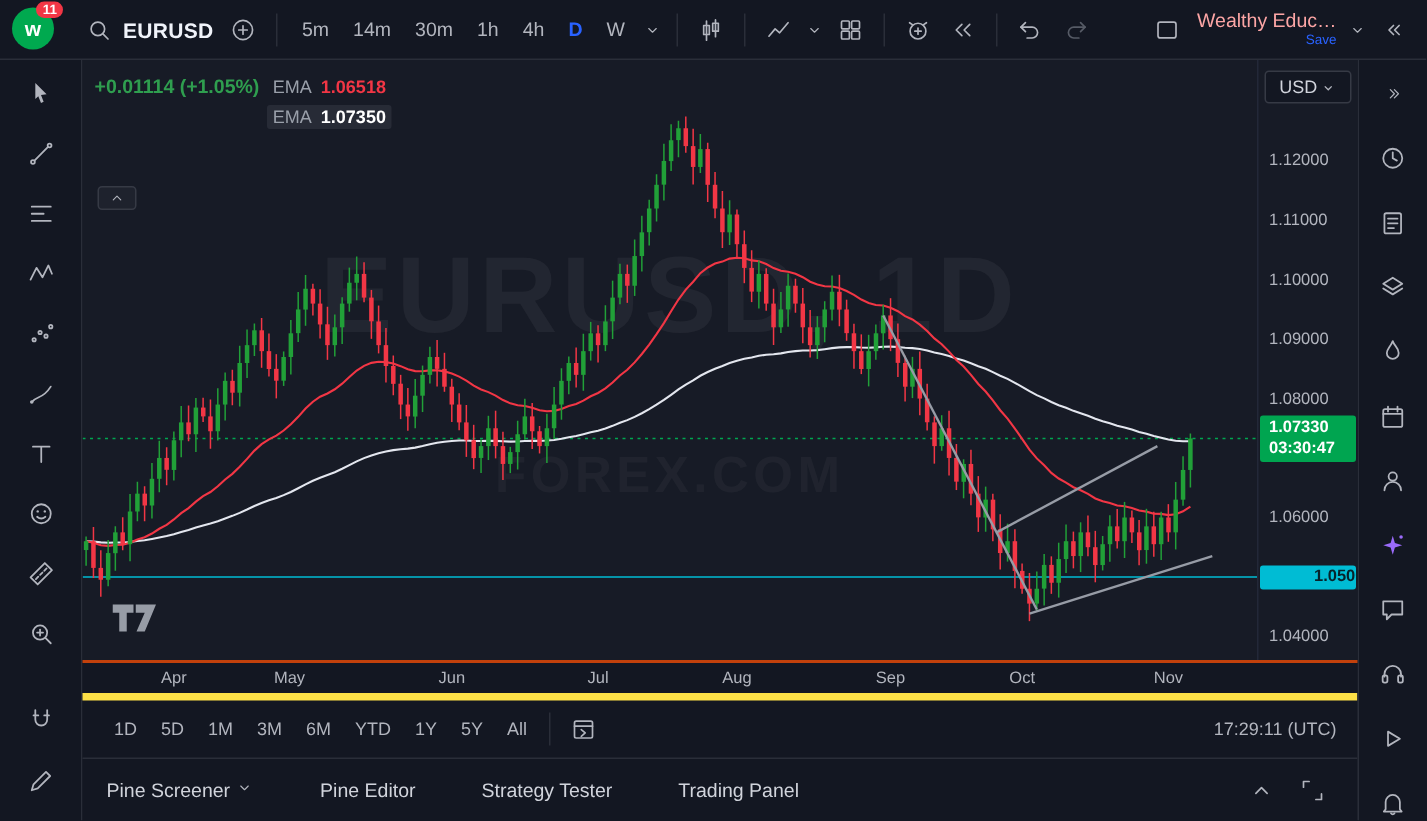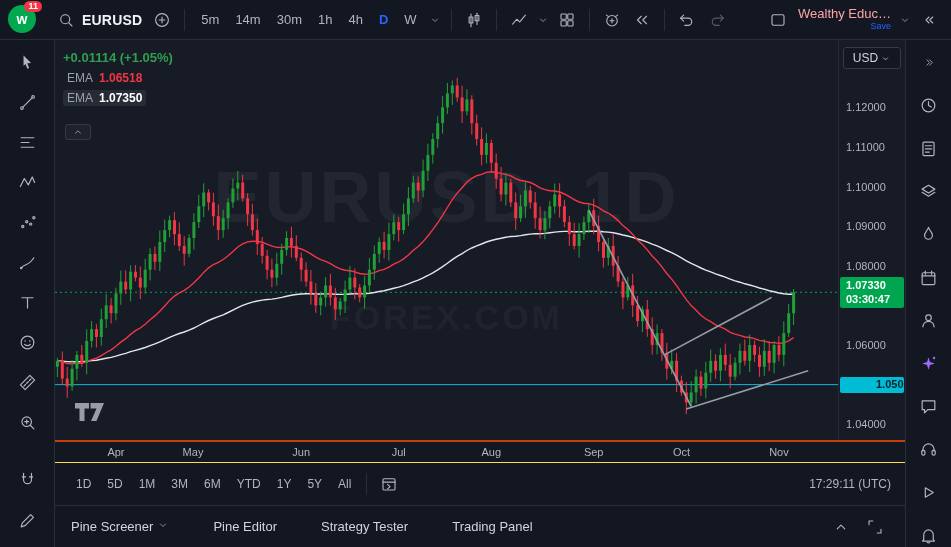--- a/index.html
+++ b/index.html
@@ -73,21 +73,21 @@
   .main { flex: 1 1 auto; display: flex; flex-direction: column; min-width: 0; }
 
   
   .chart-wrap { position: relative; height: 400px; flex: 0 0 400px; background: #171b26; overflow: hidden; }
   #plot { position: absolute; left: 0; top: 0; }
 
   .wm { position: absolute; left: 0; width: 783px; text-align: center; font-weight: 700; pointer-events: none; }
   .wm1 { top: 116px; font-size: 72px; letter-spacing: 3px; color: rgba(255,255,255,0.05); }
   .wm2 { top: 258px; font-size: 34px; letter-spacing: 3px; color: rgba(255,255,255,0.04); }
 
-  .legend { position: absolute; top: 10px; left: 8px; display: flex; flex-direction: column; gap: 5px; z-index: 3; }
+  .legend { position: absolute; top: 10px; left: 8px; display: flex; gap: 5px; z-index: 3; }
   .legend-change { font-size: 13px; font-weight: 600; }
   .legend-row { display: flex; align-items: center; gap: 6px; font-size: 12px; width: max-content; padding: 1px 4px; border-radius: 2px; }
   .legend-row .ind-label { color: #9aa0aa; }
   .legend-row .ind-value { font-weight: 600; }
   .legend-row.chip { background: rgba(42,46,57,0.85); }
 
   .collapse-btn {
     position: absolute; left: 10px; top: 84px; width: 26px; height: 16px; z-index: 3;
     background: #1e222d; border: 1px solid #363a45; border-radius: 3px;
     display: flex; align-items: center; justify-content: center; color: #b2b5be;
@@ -119,21 +119,21 @@
 
   
   .time-axis {
     height: 22px; flex: 0 0 22px; background: #131722; border-top: 2px solid #c2410c;
     position: relative; font-size: 11px; color: #b2b5be;
   }
   .month { position: absolute; top: 4px; transform: translateX(-50%); }
 
   
   .range-row {
-    height: 43px; flex: 0 0 43px; background: #131722; border-top: 1px solid #fde047;
+    height: 43px; flex: 0 0 43px; background: #131722; border-top: 5px solid #fde047;
     display: flex; align-items: center; padding: 0 14px; gap: 2px;
   }
   .range-btn { font-size: 12px; color: #b2b5be; padding: 4px 7px; border-radius: 4px; }
   .clock { margin-left: auto; font-size: 12px; color: #b2b5be; }
 
   
   .footer-tabs {
     height: 42px; flex: 0 0 42px; background: #131722; border-top: 1px solid #2a2e39;
     display: flex; align-items: center; padding: 0 16px; gap: 44px;
   }

